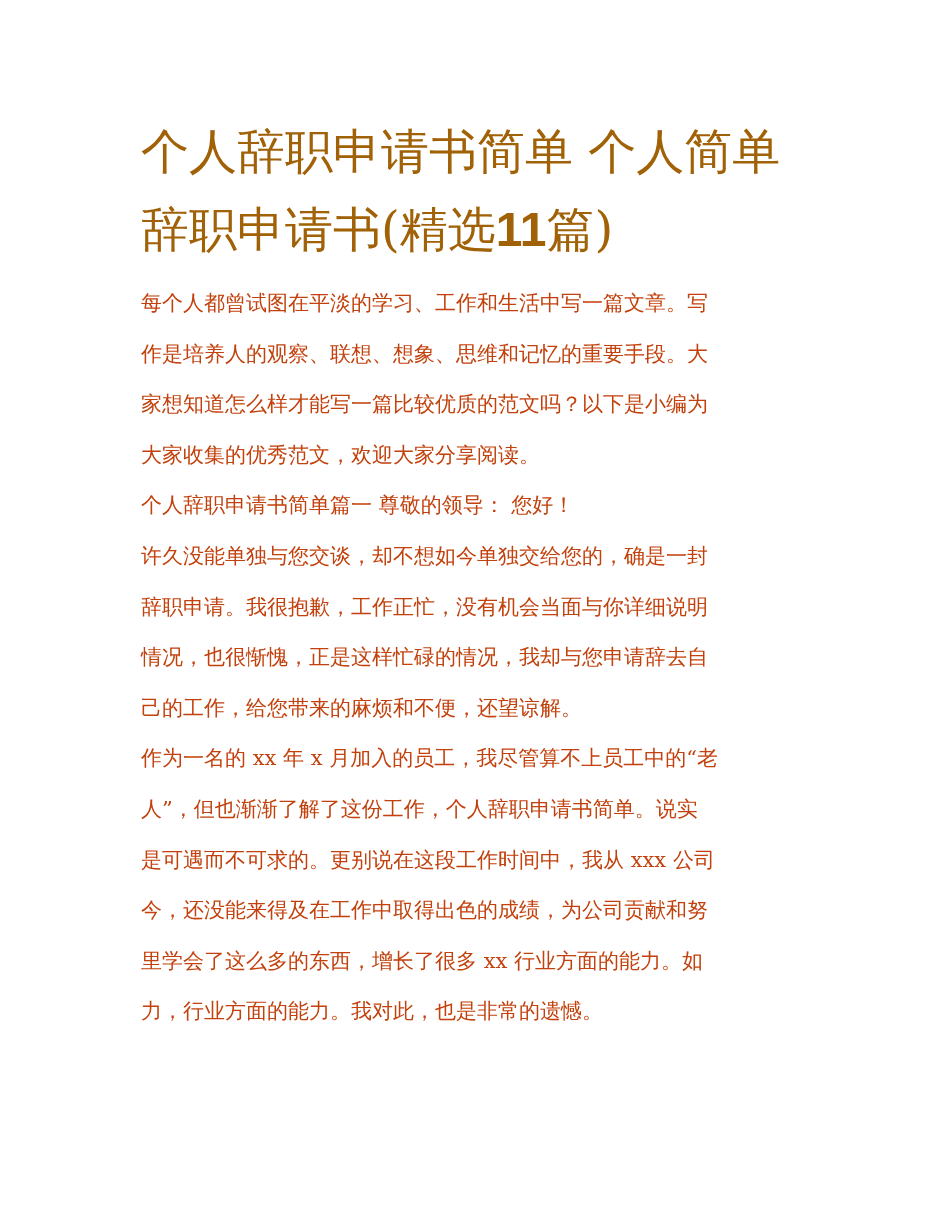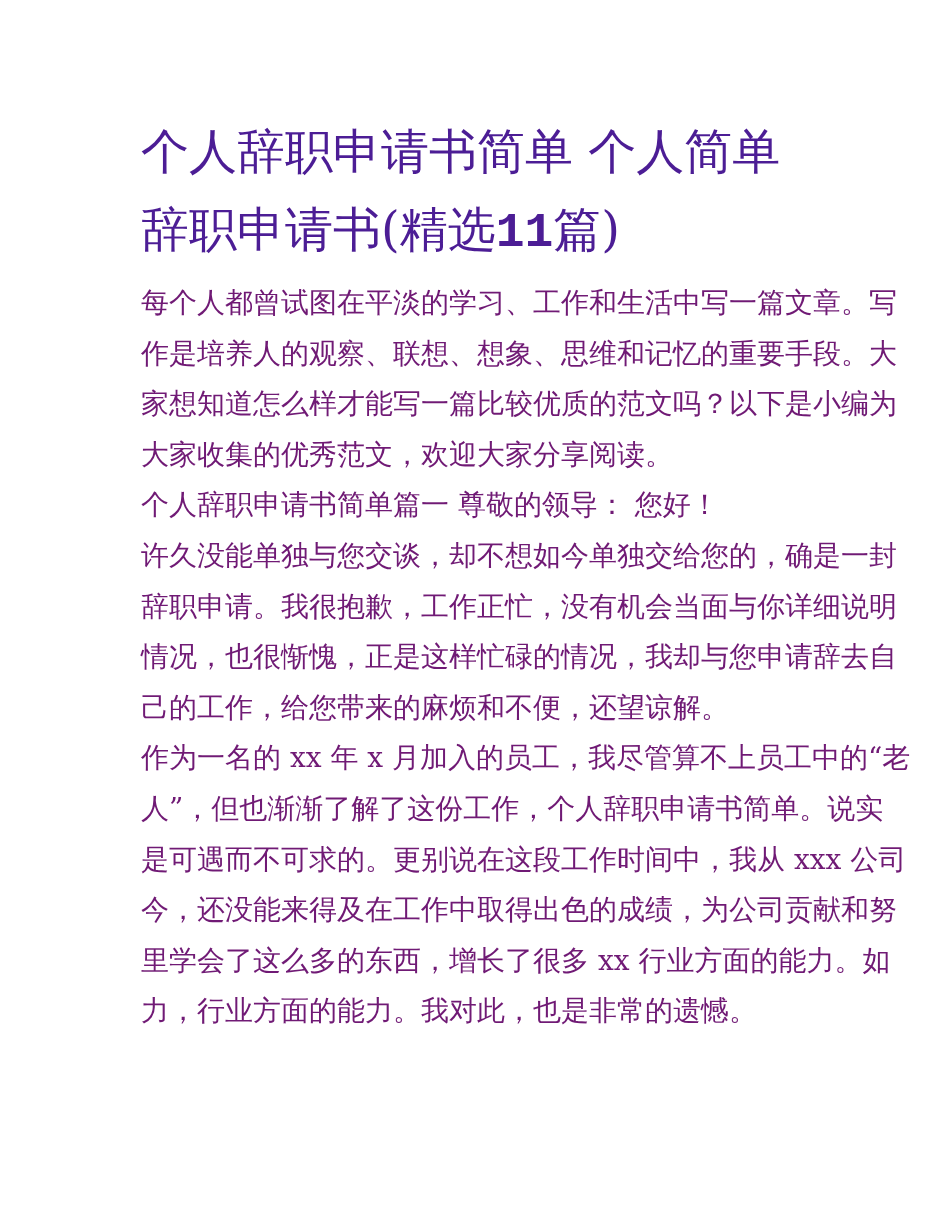--- a/index.html
+++ b/index.html
@@ -24,38 +24,38 @@
     .title {
       position: absolute;
       left: 0;
       top: 112px;
       width: 680px;
       margin: 0;
       font-weight: normal;
       font-size: 48px;
       line-height: 78px;
       letter-spacing: 0px;
-      color: #4c1d95;
+      color: #a16207;
       white-space: nowrap;
     }
     .title .line { display: block; height: 78px; }
-    .title .num { font-weight: bold; font-family: Liberation Mono, monospace; }
+    .title .num { font-weight: bold; font-family: Liberation Sans, sans-serif; }
     .body {
       position: absolute;
       left: 0;
       top: 278px;
       width: 672px;
     }
     .body .line {
       display: block;
       height: 50.6px;
       line-height: 50.6px;
-      font-size: 28px;
+      font-size: 21px;
       white-space: nowrap;
-      color: #701a75;
+      color: #c2410c;
     }
   </style>
 </head>
 <body>
 
 <div class="page">
   <h1 class="title">
     <span class="line">个人辞职申请书简单 个人简单</span>
     <span class="line"><span>辞职申请书(精选</span><span class="num">11</span><span>篇)</span></span>
   </h1>

